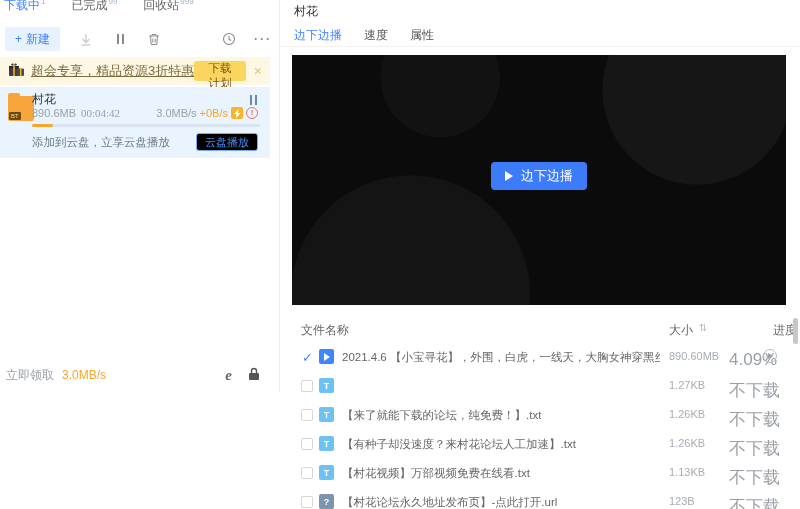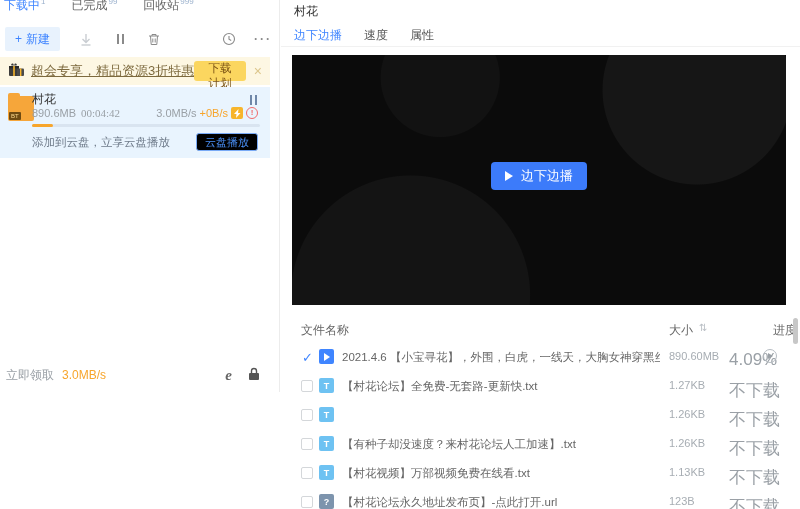--- a/index.html
+++ b/index.html
@@ -237,27 +237,27 @@
           <span class="fname">2021.4.6 【小宝寻花】，外围，白虎，一线天，大胸女神穿黑丝，一通操作干得...</span>
           <span class="fsize">890.60MB</span>
           <span class="fprog">4.09%</span>
           <span class="fplay">
             <span class="tri2"></span>
           </span>
         </div>
         <div class="file-row">
           <span class="chk"></span>
           <span class="ficon txt">T</span>
-          <span class="fname">【村花论坛】全免费-无套路-更新快.txt</span>
           <span class="fsize">1.27KB</span>
           <span class="fprog">不下载</span>
         </div>
         <div class="file-row">
           <span class="chk"></span>
           <span class="ficon txt">T</span>
+          <span class="fname">【来了就能下载的论坛，纯免费！】.txt</span>
           <span class="fsize">1.26KB</span>
           <span class="fprog">不下载</span>
         </div>
         <div class="file-row">
           <span class="chk"></span>
           <span class="ficon txt">T</span>
           <span class="fname">【有种子却没速度？来村花论坛人工加速】.txt</span>
           <span class="fsize">1.26KB</span>
           <span class="fprog">不下载</span>
         </div>

